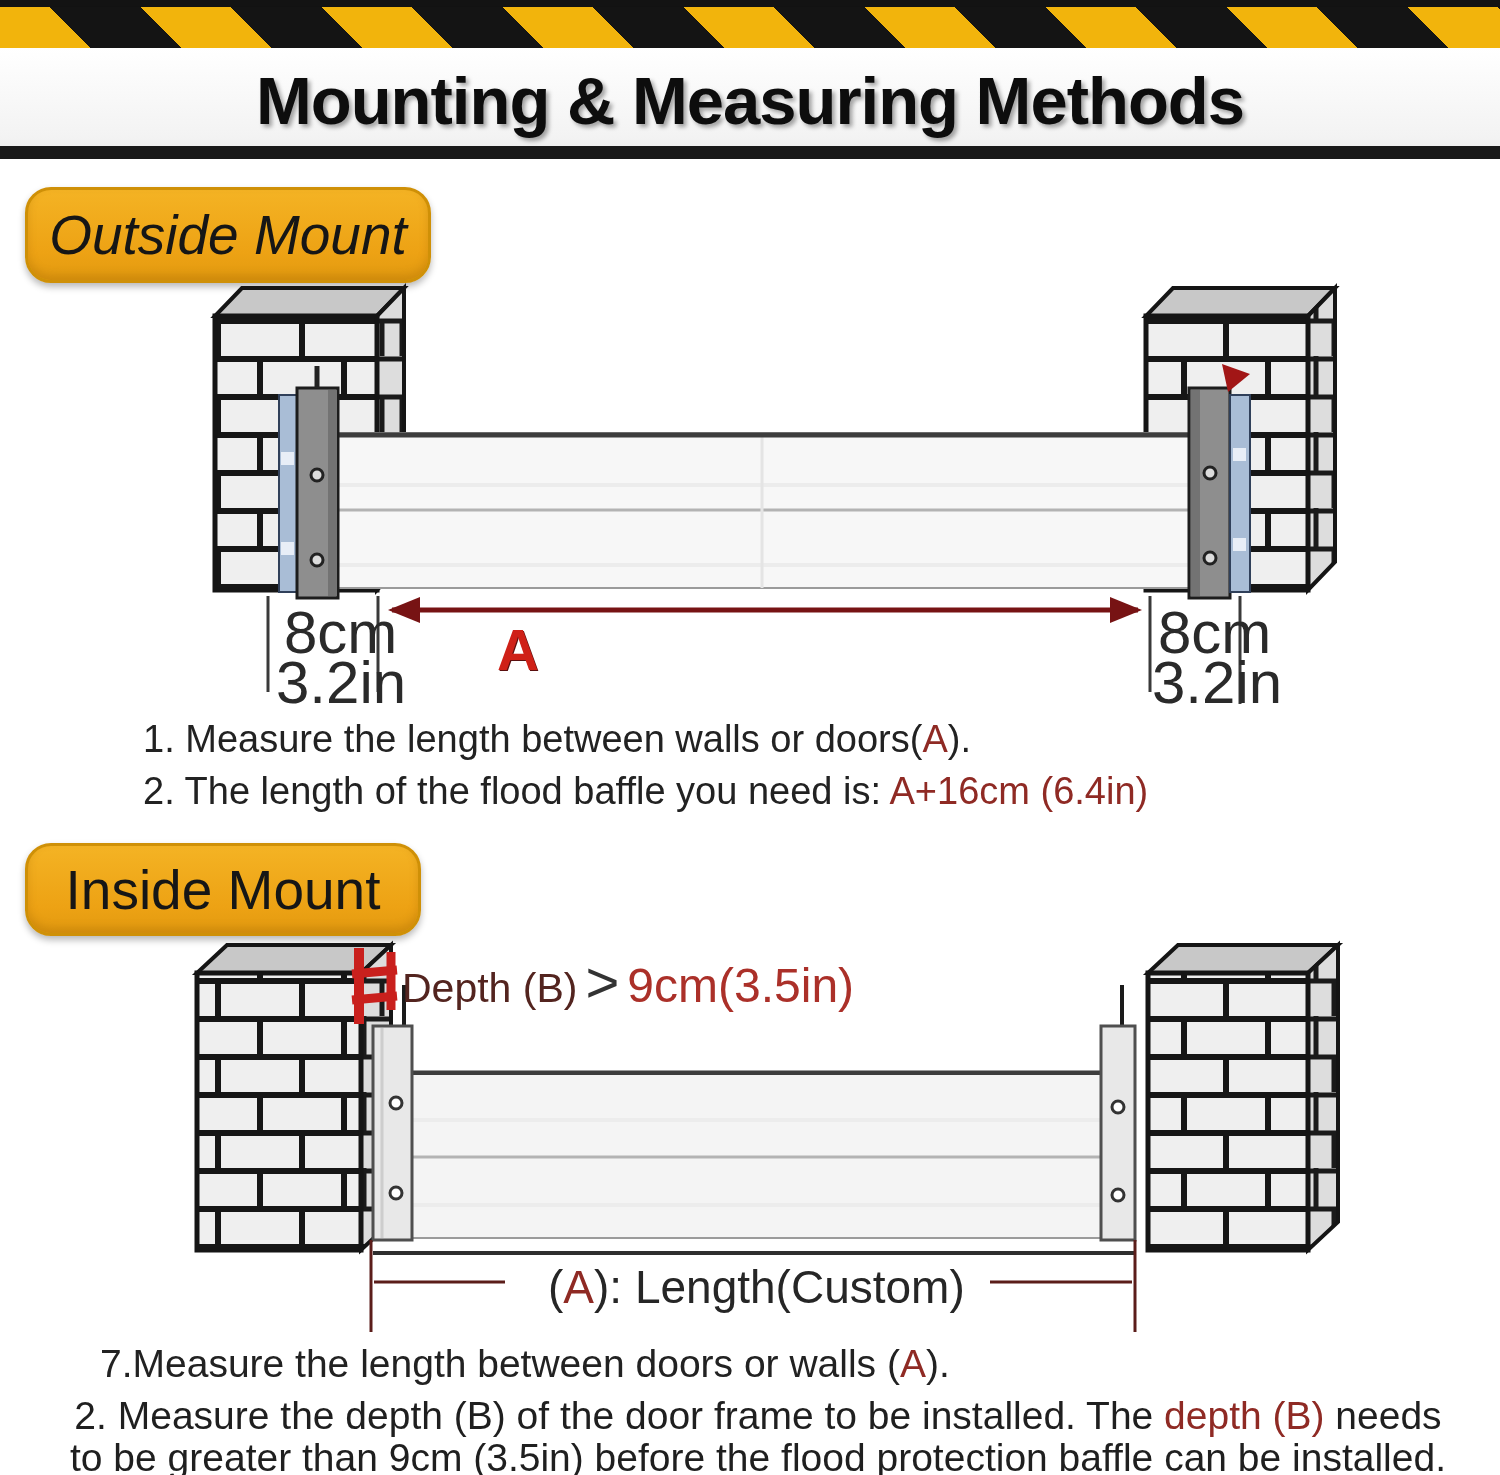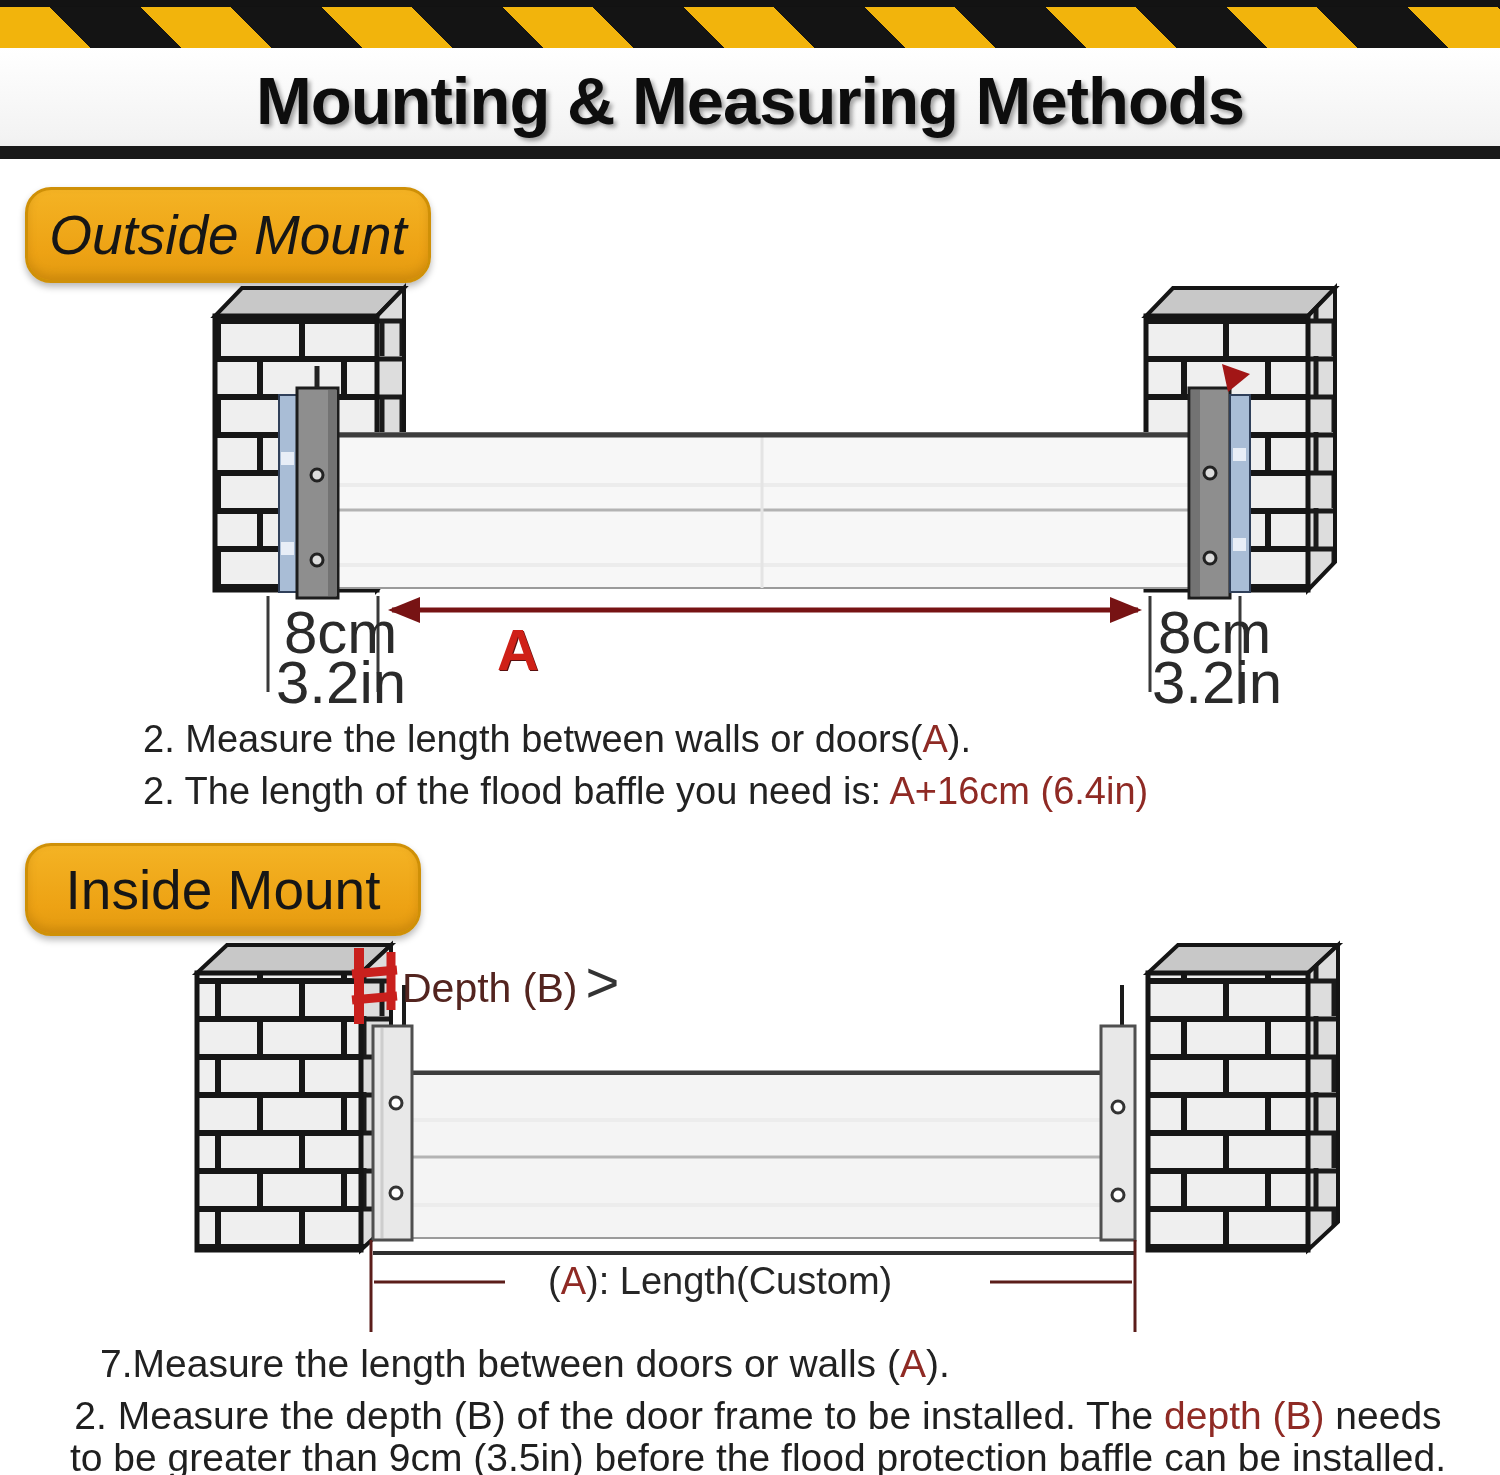--- a/index.html
+++ b/index.html
@@ -34,21 +34,21 @@
   .dim{position:absolute;font-size:60px;color:#2a2a2a;white-space:nowrap;}
   .span-label{position:absolute;left:497px;top:616px;display:flex;align-items:baseline;white-space:nowrap;}
   .big-a{font-size:58px;font-weight:bold;color:#cf2017;text-shadow:1px 1px 0 #5a0f0f;margin-right:2px;}
   .span-rest{font-size:43px;color:#2a2a2a;}
 
   .depth-label{position:absolute;left:402px;top:948px;display:flex;align-items:baseline;white-space:nowrap;}
   .depth-name{font-size:41px;color:#53241f;}
   .depth-gt{font-size:58px;color:#333333;margin:0 8px;}
   .depth-value{font-size:48px;color:#ab3029;}
 
-  .inside-dim-label{position:absolute;left:548px;top:1260px;font-size:38px;color:#262626;white-space:nowrap;}
+  .inside-dim-label{position:absolute;left:548px;top:1260px;font-size:46px;color:#262626;white-space:nowrap;}
 
   
   .step{position:absolute;font-size:38px;color:#222222;white-space:nowrap;}
   .step-center{position:absolute;left:8px;width:1500px;text-align:center;font-size:39px;color:#1f1f1f;white-space:nowrap;}
   .red{color:#8f2a24;}
 </style>
 </head>
 <body>
 
 <div class="abs top-black-line"></div>
@@ -136,21 +136,21 @@
 <div class="dim" style="left:284px;top:598px;">8cm</div>
 <div class="dim" style="left:276px;top:648px;">3.2in</div>
 <div class="dim" style="left:1158px;top:598px;">8cm</div>
 <div class="dim" style="left:1152px;top:648px;">3.2in</div>
 
 <div class="span-label">
   <span class="big-a">A</span>
 </div>
 
 <div class="step" style="left:143px;top:718px;">
-  <span>2. Measure the length between walls or doors(</span><span class="red">A</span><span>).</span>
+  <span>1. Measure the length between walls or doors(</span><span class="red">A</span><span>).</span>
 </div>
 <div class="step" style="left:143px;top:770px;">
   <span>2. The length of the flood baffle you need is: </span><span class="red">A+16cm (6.4in)</span>
 </div>
 
 <div class="badge badge-inside">
   <span>Inside Mount</span>
 </div>
 
 <svg class="svg-diagram" style="top:940px" width="1500" height="400" viewBox="0 0 1500 400">
@@ -216,20 +216,21 @@
     <line x1="371" y1="300" x2="371" y2="392" stroke="#5b1d1a" stroke-width="3"></line>
     <line x1="1135" y1="300" x2="1135" y2="392" stroke="#5b1d1a" stroke-width="3"></line>
     <line x1="374" y1="342" x2="505" y2="342" stroke="#5b1d1a" stroke-width="3"></line>
     <line x1="990" y1="342" x2="1132" y2="342" stroke="#5b1d1a" stroke-width="3"></line>
   </g>
 </svg>
 
 <div class="depth-label">
   <span class="depth-name">Depth (B)</span>
   <span class="depth-gt">&gt;</span>
+  <span class="depth-value">9cm(3.5in)</span>
 </div>
 
 <div class="inside-dim-label">
   <span>(</span><span class="red">A</span><span>): Length(Custom)</span>
 </div>
 
 <div class="step" style="left:100px;top:1342px;font-size:39px;">
   <span>7.Measure the length between doors or walls (</span><span class="red">A</span><span>).</span>
 </div>
 <div class="step-center" style="top:1394px;">

